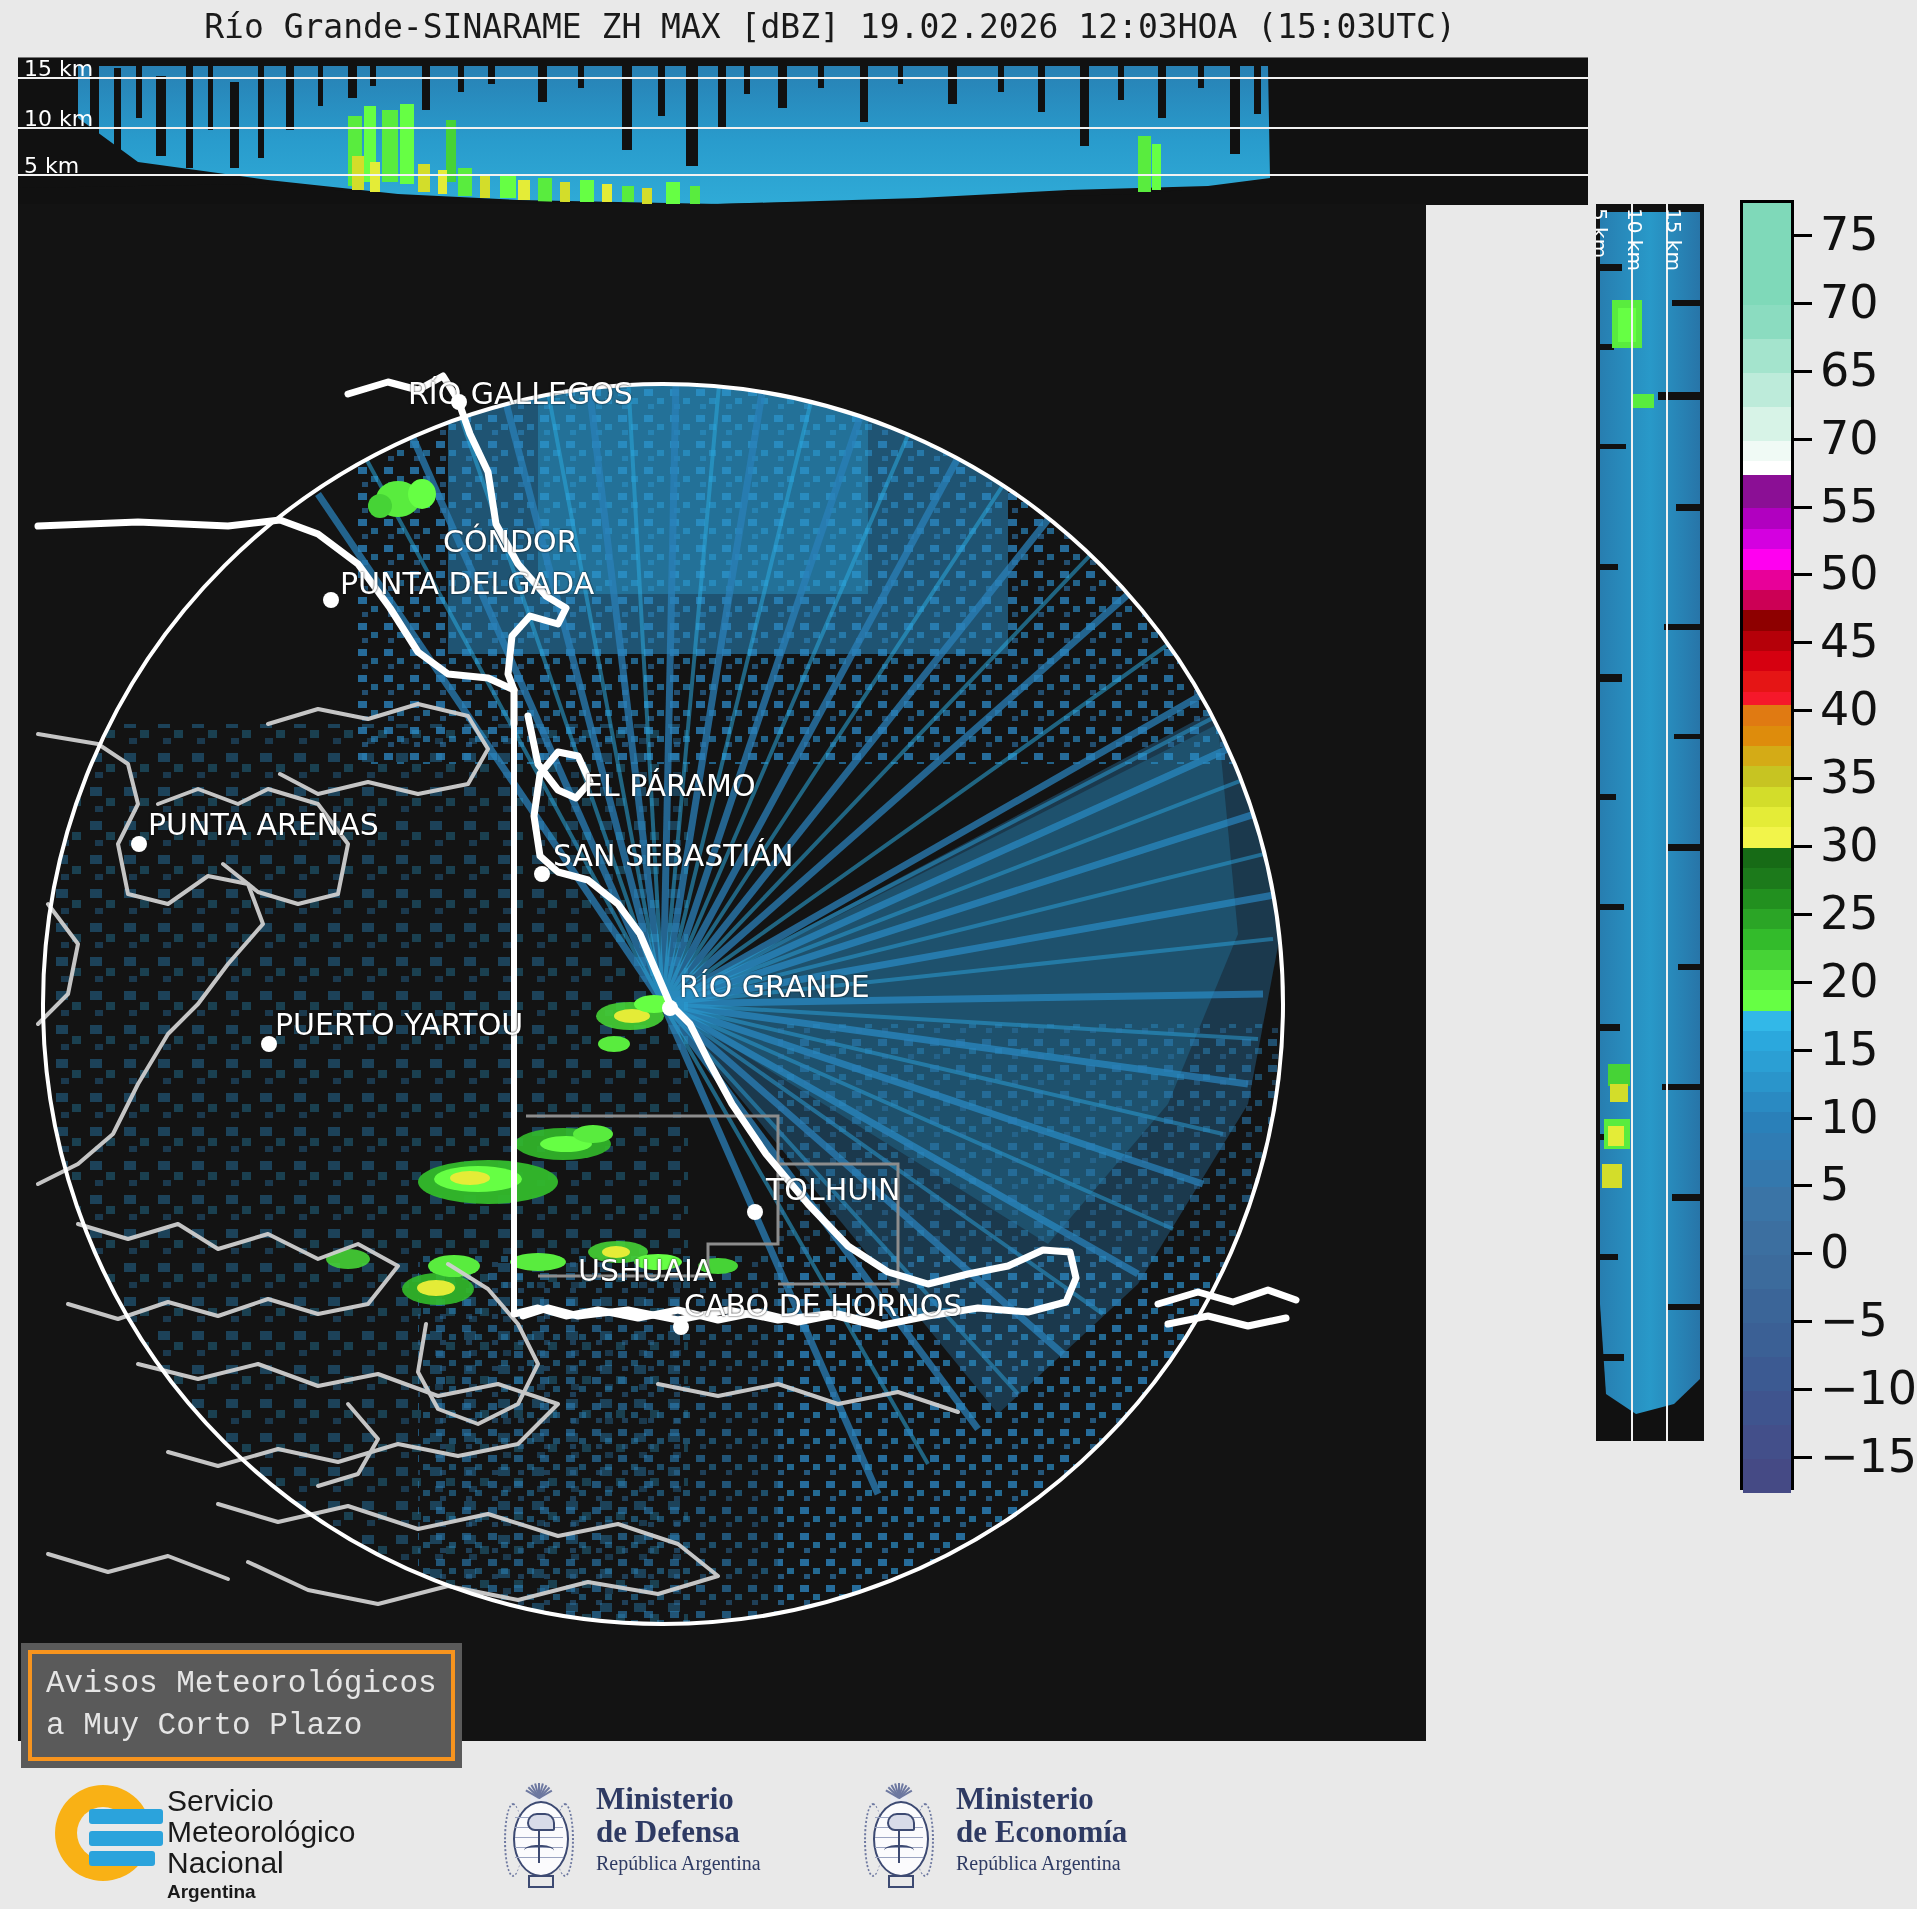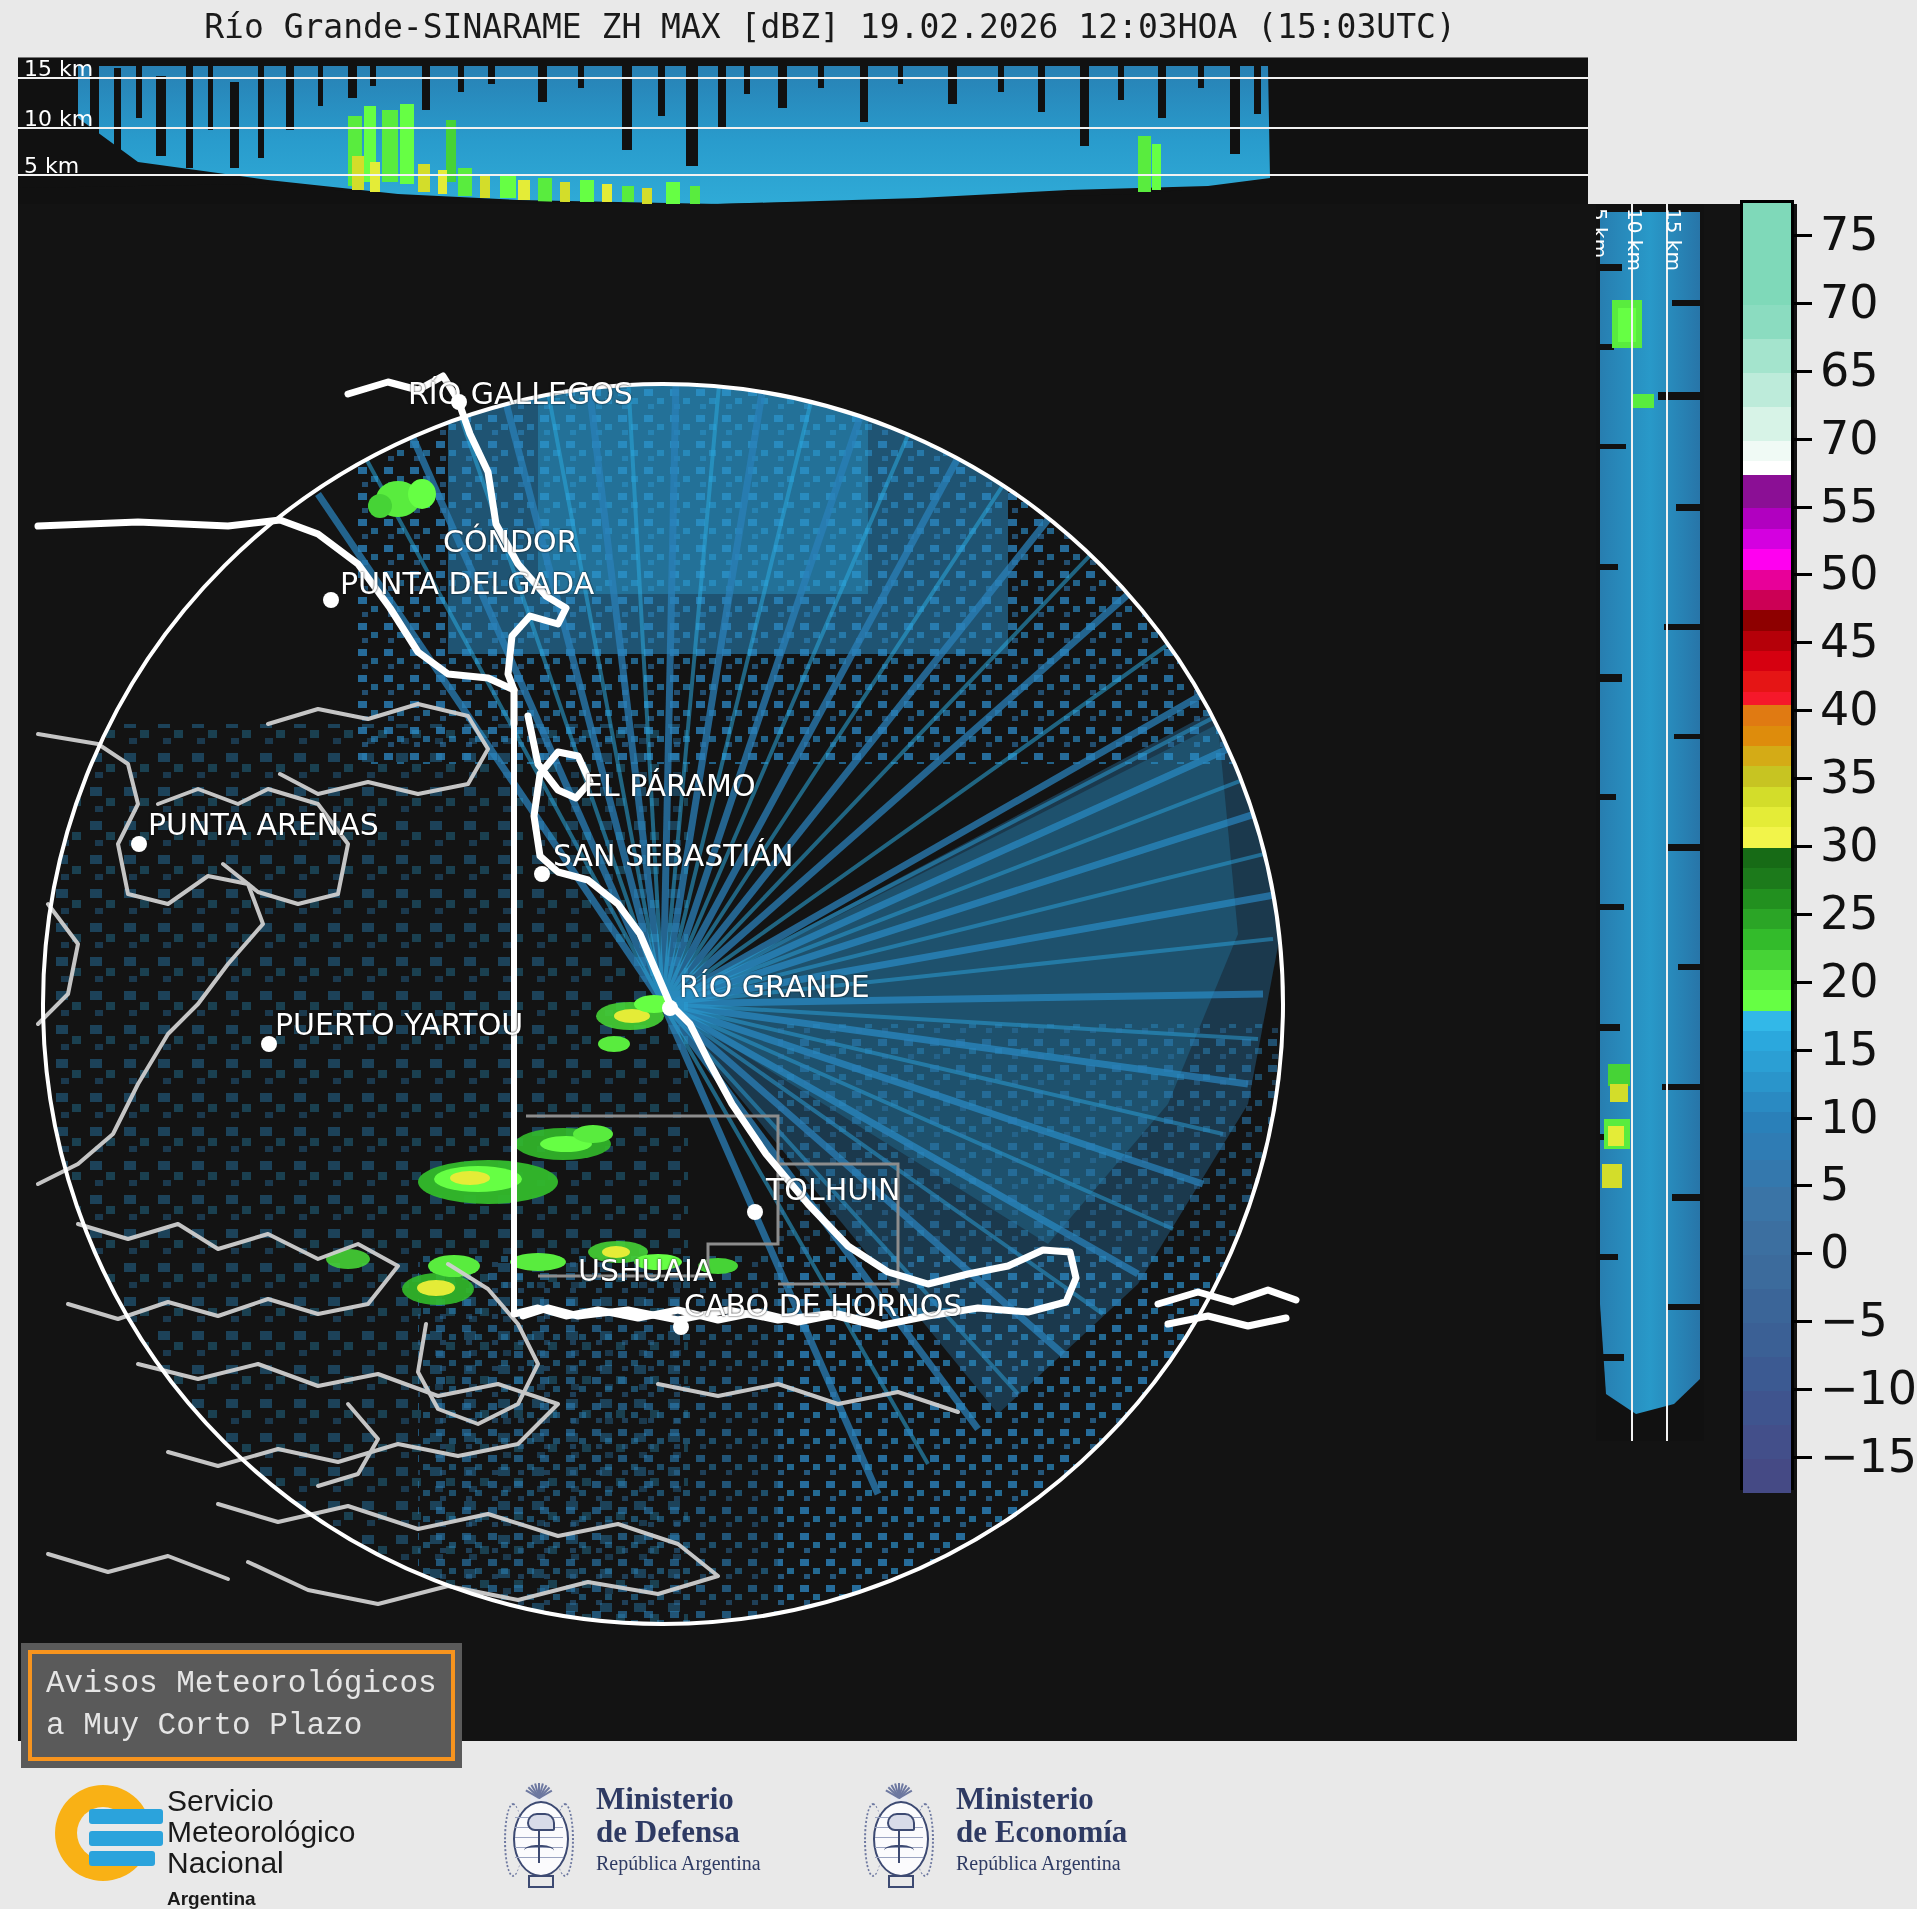--- a/index.html
+++ b/index.html
@@ -22,21 +22,21 @@
   }
   #topxs .lvl{
     position:absolute;left:0;width:100%;height:1.5px;background:#f2f2f2;
   }
   #topxs .lbl{
     position:absolute;left:6px;color:#ffffff;font-size:22px;
     font-family:"DejaVu Sans",sans-serif;line-height:1;
   }
   
   #map{
-    position:absolute;left:18px;top:204px;width:1779px;height:1537px;
+    position:absolute;left:18px;top:204px;width:1408px;height:1537px;
     background:#131313;overflow:hidden;
   }
   #mapsvg{position:absolute;left:0;top:0;}
   .citylabel{
     position:absolute;color:#ffffff;font-size:30px;
     font-family:"DejaVu Sans",sans-serif;white-space:nowrap;
     text-shadow:0 0 2px #000;
   }
   .citydot{
     position:absolute;width:16px;height:16px;border-radius:50%;
@@ -90,21 +90,21 @@
     border-radius:50%;background:#e9e9e9;
   }
   .smn-notch{
     position:absolute;right:-4px;top:24px;width:52px;height:48px;background:#e9e9e9;
   }
   .smn-wave{
     position:absolute;height:15px;background:#2ba3dc;border-radius:3px;
   }
   .smn-text{font-family:"Liberation Sans",sans-serif;color:#1a1a1a;}
   .smn-text .l{font-size:30px;line-height:1.04;font-weight:400;}
-  .smn-text .s{font-size:19px;font-weight:700;margin-top:9px;}
+  .smn-text .s{font-size:19px;font-weight:700;margin-top:2px;}
   .shield{position:relative;width:78px;height:112px;margin-right:18px;}
   .sh-oval{
     position:absolute;left:13px;top:18px;width:52px;height:72px;
     border:2px solid #3d4a72;border-radius:50%;background:#fbfbfd;
   }
   .sh-hband{position:absolute;left:15px;width:48px;height:1px;background:#9aa3c0;}
   .sh-hand{
     position:absolute;left:24px;top:62px;width:30px;height:12px;
     border-top:2px solid #3d4a72;border-radius:40% 40% 0 0;
   }

